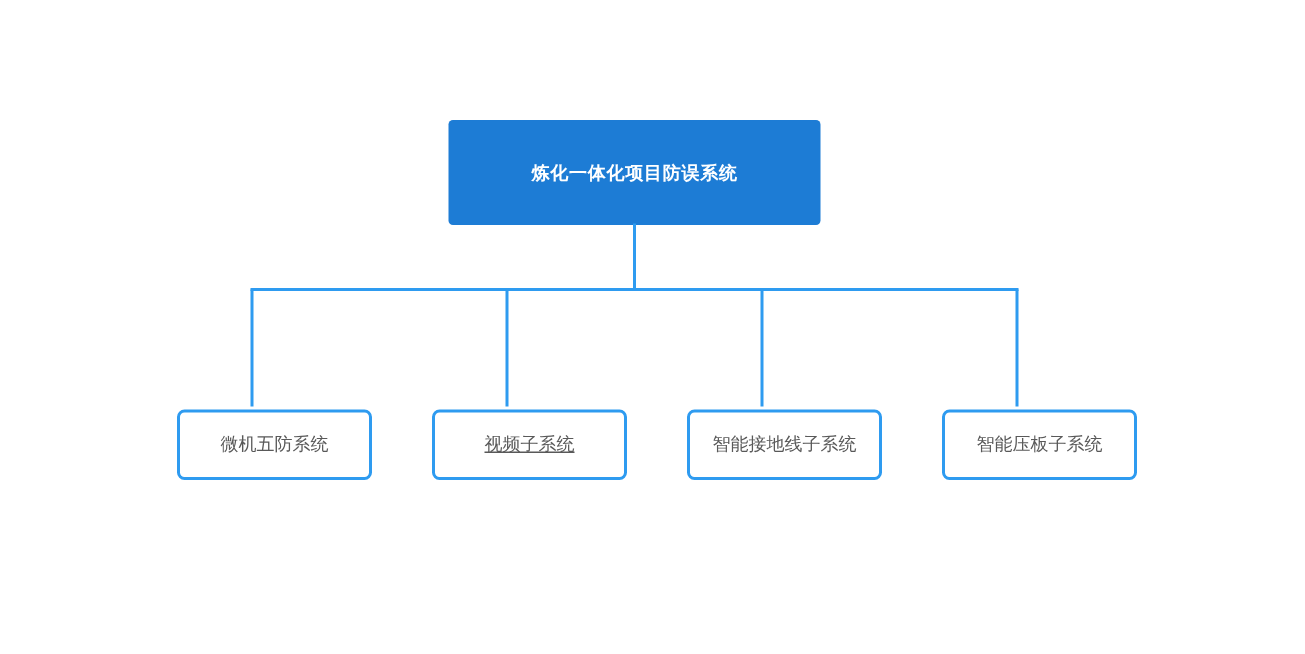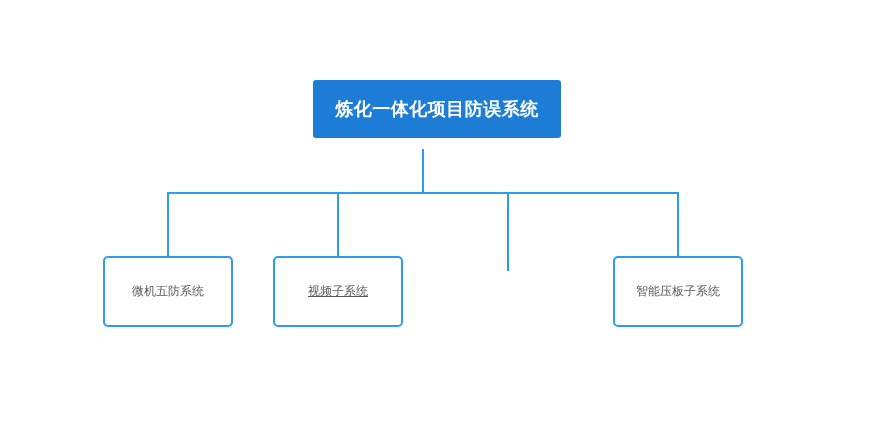--- a/index.html
+++ b/index.html
@@ -24,37 +24,38 @@
     background: var(--background);
   }
   .node {
     position: absolute;
     display: flex;
     align-items: center;
     justify-content: center;
     text-align: center;
   }
   .node.root {
-    left: 313px; top: 80px;
-    width: 248px; height: 58px;
+    left: 299px; top: 80px;
+    width: 248px; height: 70px;
     background: var(--root-fill);
     color: var(--root-text);
-    font-size: 18px;
+    font-size: 12px;
     font-weight: bold;
     border-radius: 3px;
     letter-spacing: 0.5px;
   }
   .node.child {
-    top: 256px;
-    width: 130px; height: 71px;
+    top: 273px;
+    width: 130px; height: 47px;
     background: var(--child-fill);
     border: 2px solid var(--child-border);
     border-radius: 5px;
     color: var(--child-text);
     font-size: 12px;
+    margin-left: 15px;
   }
   .node.child.c0 { left: 103px; }
   .node.child.c1 { left: 273px; text-decoration: underline; }
   .node.child.c2 { left: 443px; }
   .node.child.c3 { left: 613px; }
   .connector {
     position: absolute;
     background: var(--connector);
   }
   .trunk   { left: 422px; top: 149px; width: 2px; height: 44px; }
@@ -81,17 +82,20 @@
   <div class="connector drop d1"></div>
   <div class="connector drop d2"></div>
   <div class="connector drop d3"></div>
 
   <div class="node child c0">
     <span class="label">微机五防系统</span>
   </div>
   <div class="node child c1">
     <span class="label">视频子系统</span>
   </div>
+  <div class="node child c2">
+    <span class="label">智能接地线子系统</span>
+  </div>
   <div class="node child c3">
     <span class="label">智能压板子系统</span>
   </div>
 
 </div>
 
 </body></html>

